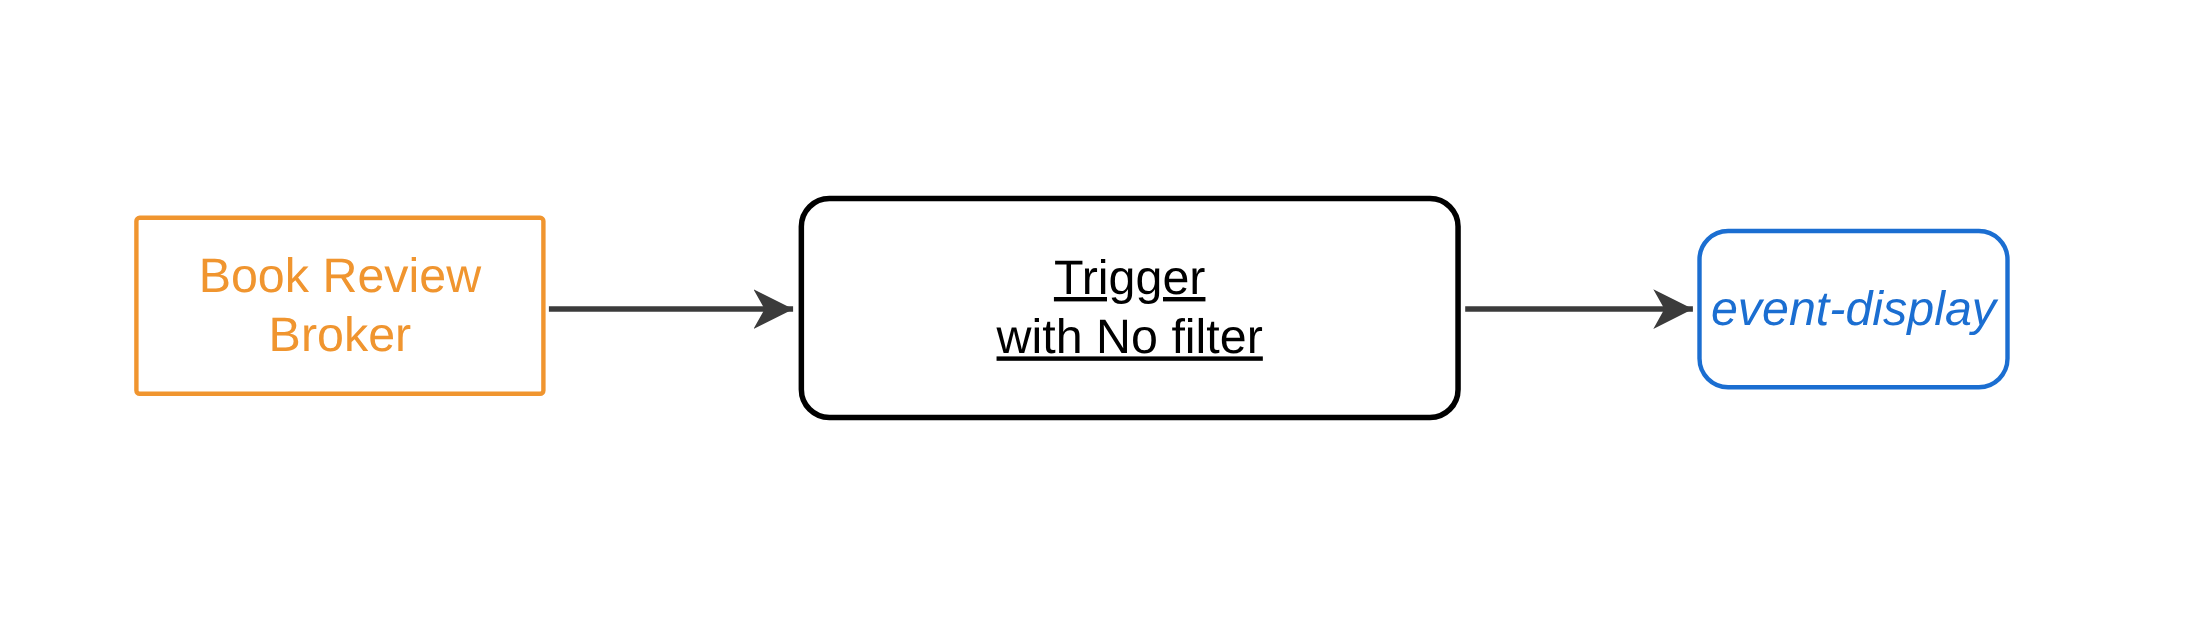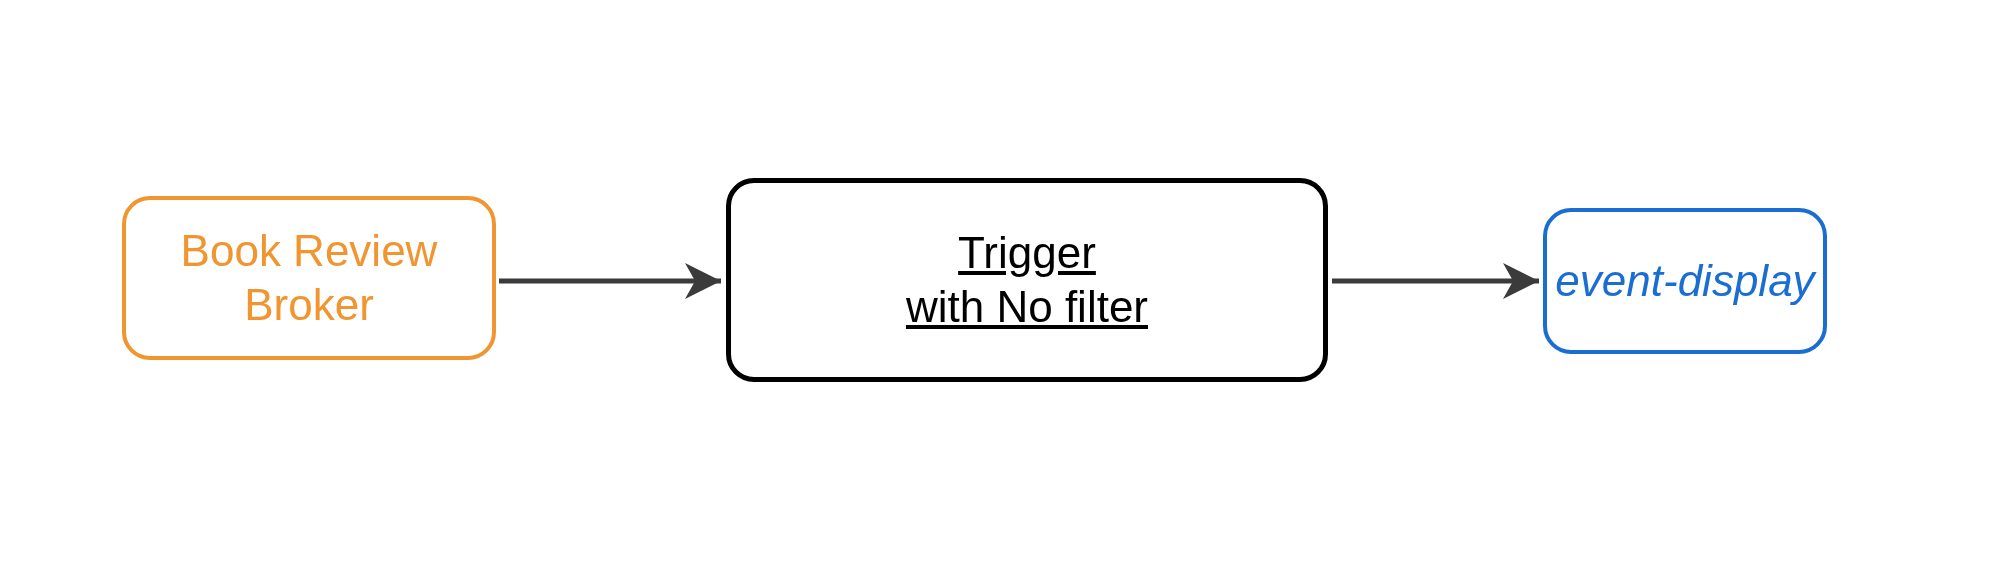--- a/index.html
+++ b/index.html
@@ -45,21 +45,21 @@
   }
   .node .label {
     white-space: pre-line;
   }
   .node-broker {
     left: 122px;
     top: 196px;
     width: 374px;
     height: 164px;
     border: 4px solid var(--broker, #f0952f);
-    border-radius: 28px;
+    border-radius: 5px;
     color: var(--broker, #f0952f);
   }
   .node-trigger {
     left: 726px;
     top: 178px;
     width: 602px;
     height: 204px;
     border: 5px solid var(--trigger, #000000);
     border-radius: 28px;
     color: var(--trigger, #000000);

